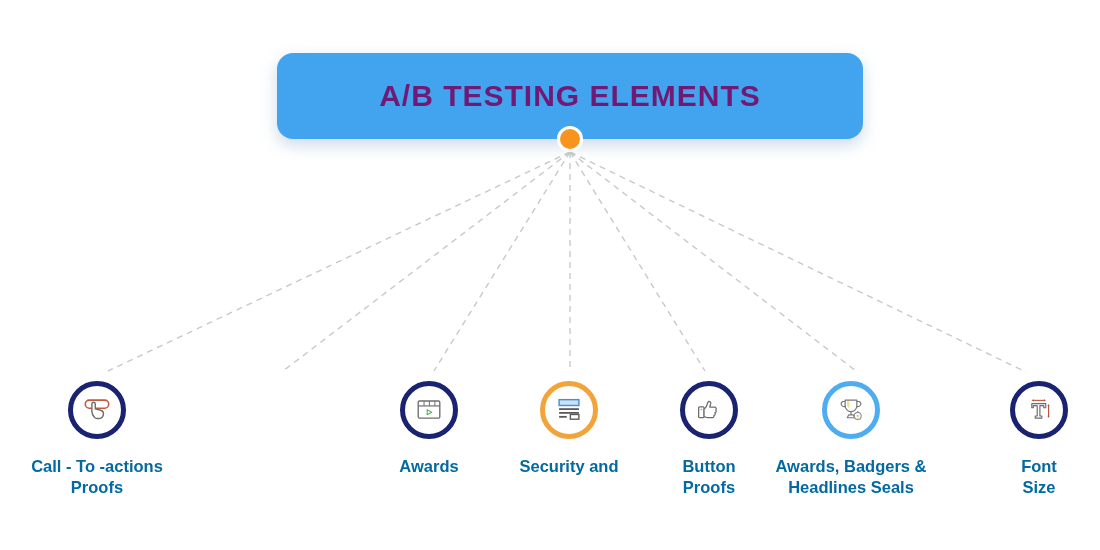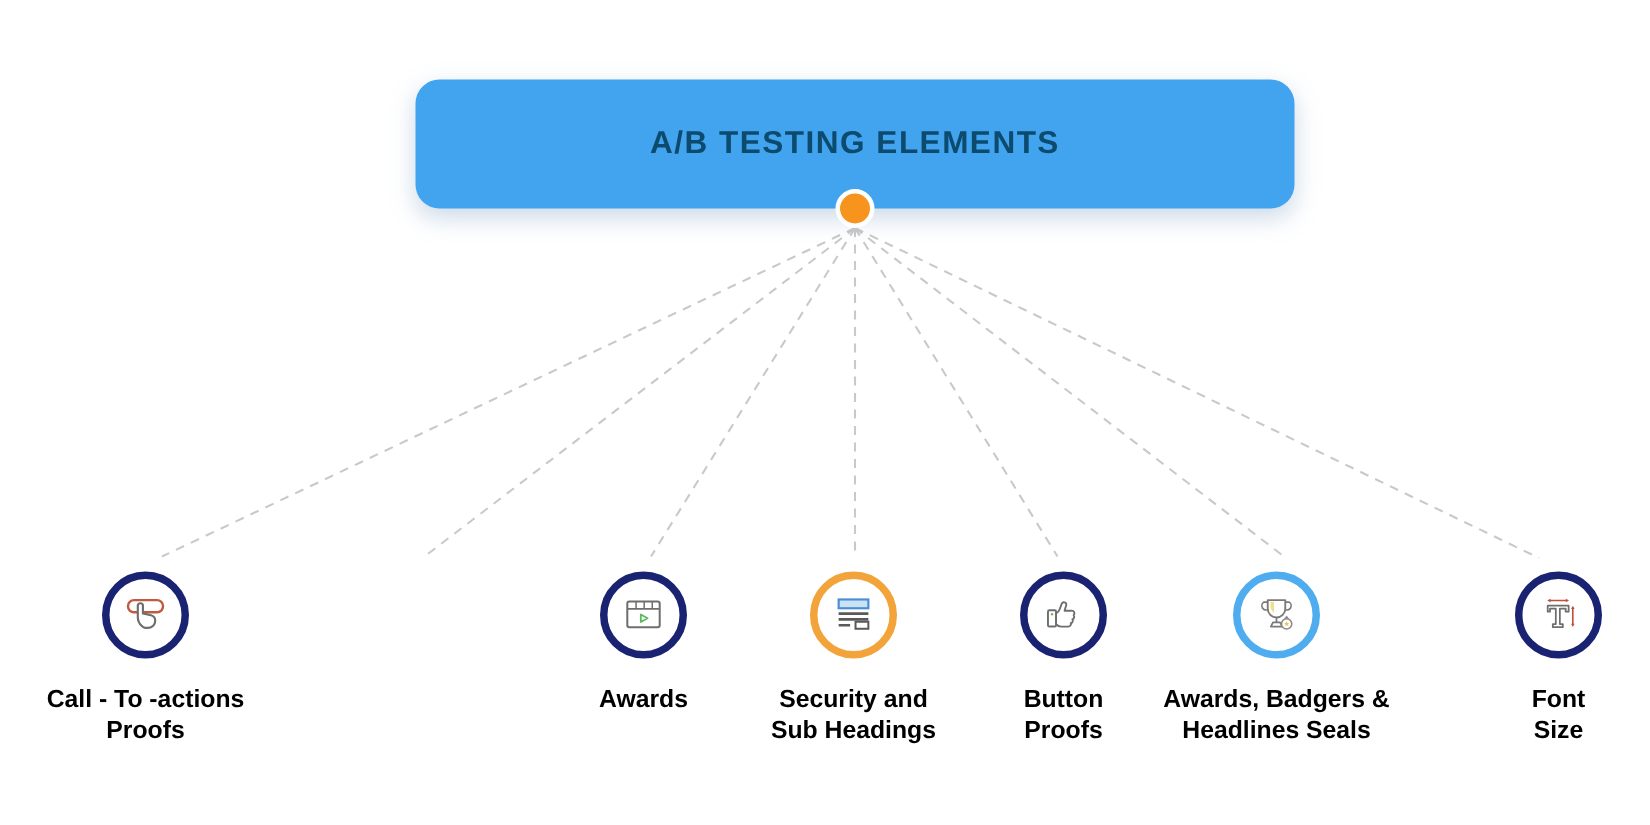--- a/index.html
+++ b/index.html
@@ -19,22 +19,22 @@
   
   .header-box{
     position:absolute;
     left:277px;top:53px;width:586px;height:86px;
     background:var(--header-bg);
     border-radius:16px;
     display:flex;align-items:center;justify-content:center;
     box-shadow:0 6px 16px rgba(110,150,190,.35);
   }
   .header-title{
-    color:#0c4a6e;
-    font-size:21px;
+    color:#701a75;
+    font-size:30px;
     font-weight:700;
     letter-spacing:1px;
   }
   
   .hub-dot{
     position:absolute;
     left:557px;top:126px;
     width:26px;height:26px;
     border-radius:50%;
     background:var(--hub-color);
@@ -62,21 +62,21 @@
     border:5px solid #1A2272;
     background:#fff;
     display:flex;align-items:center;justify-content:center;
   }
   .icon-circle svg{display:block;}
   .node-label{
     margin-top:17px;
     font-size:16.5px;
     font-weight:600;
     line-height:21px;
-    color:#000000;
+    color:#0369a1;
   }
   .node-label span{display:block;}
   .p1{left:2px;}
   .p2{left:180px;}
   .p3{left:334px;}
   .p4{left:474px;}
   .p5{left:614px;}
   .p6{left:756px;}
   .p7{left:944px;}
 </style>
@@ -136,21 +136,20 @@
       <svg width="36" height="36" viewBox="0 0 40 40">
         <rect x="9" y="8.5" width="22" height="6.5" fill="#C9E2F5" stroke="#4A8FD3" stroke-width="1.6"></rect>
         <line x1="9" y1="19" x2="31" y2="19" stroke="#5a5a5a" stroke-width="2"></line>
         <line x1="9" y1="23.2" x2="31" y2="23.2" stroke="#5a5a5a" stroke-width="2"></line>
         <line x1="9" y1="27.6" x2="17.5" y2="27.6" stroke="#5a5a5a" stroke-width="2"></line>
         <rect x="21.5" y="25" width="9.5" height="5.2" fill="none" stroke="#5a5a5a" stroke-width="1.5"></rect>
       </svg>
     </div>
     <div class="node-label">
       <span>Security and</span>
-      <span>Sub Headings</span>
     </div>
   </div>
 
   <div class="node p5">
     <div class="icon-circle" style="border-color: rgb(26, 34, 114);">
       <svg width="36" height="36" viewBox="0 0 40 40">
         <rect x="8.5" y="16.5" width="6" height="12" rx="1" fill="#fff" stroke="#6E6E6E" stroke-width="1.4"></rect>
         <circle cx="11.5" cy="19.5" r="0.9" fill="#7AB648"></circle>
         <path d="M14.5 26.8 c1 1.1 2.2 1.8 3.6 1.8 h5.5 a1.9 1.9 0 0 0 1.8-2.5 a1.9 1.9 0 0 0 1.2-2.9 a1.9 1.9 0 0 0 .9-3 a2 2 0 0 0 -1.6-3.4 h-5.1 l1.2-4.1 a1.75 1.75 0 0 0 -3.3-1.1 l-1.6 4.3 c-.5 1.3 -1.4 2.3 -2.6 3 z" fill="#fff" stroke="#6E6E6E" stroke-width="1.4" stroke-linejoin="round"></path>
       </svg>

